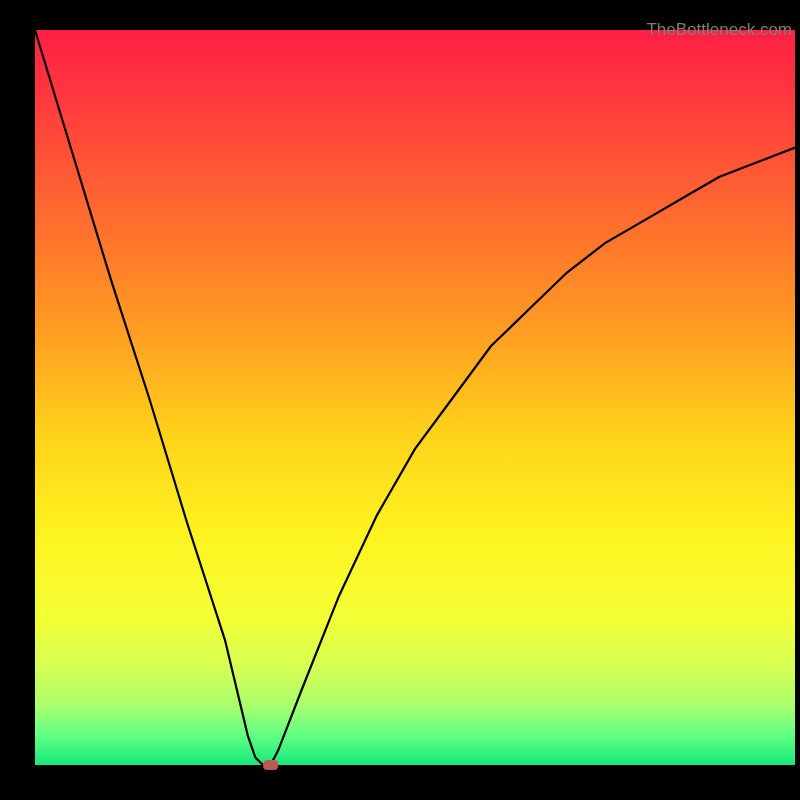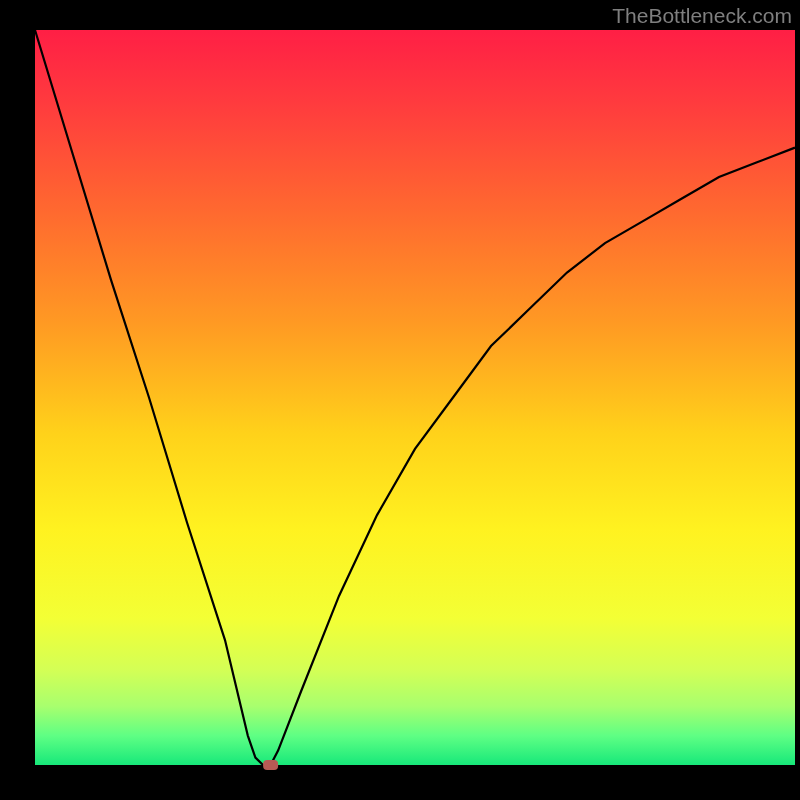--- a/index.html
+++ b/index.html
@@ -11,23 +11,23 @@
     overflow: hidden;
     font-family: Arial, Helvetica, sans-serif;
   }
   .wrap {
     position: relative;
     width: 800px;
     height: 800px;
   }
   .watermark {
     position: absolute;
-    top: 4px;
+    top: 20px;
     right: 8px;
-    font-size: 21px;
+    font-size: 17px;
     color: #7f7f7f;
     font-weight: 400;
     letter-spacing: 0px;
     z-index: 5;
   }
   svg {
     position: absolute;
     top: 0;
     left: 0;
   }

